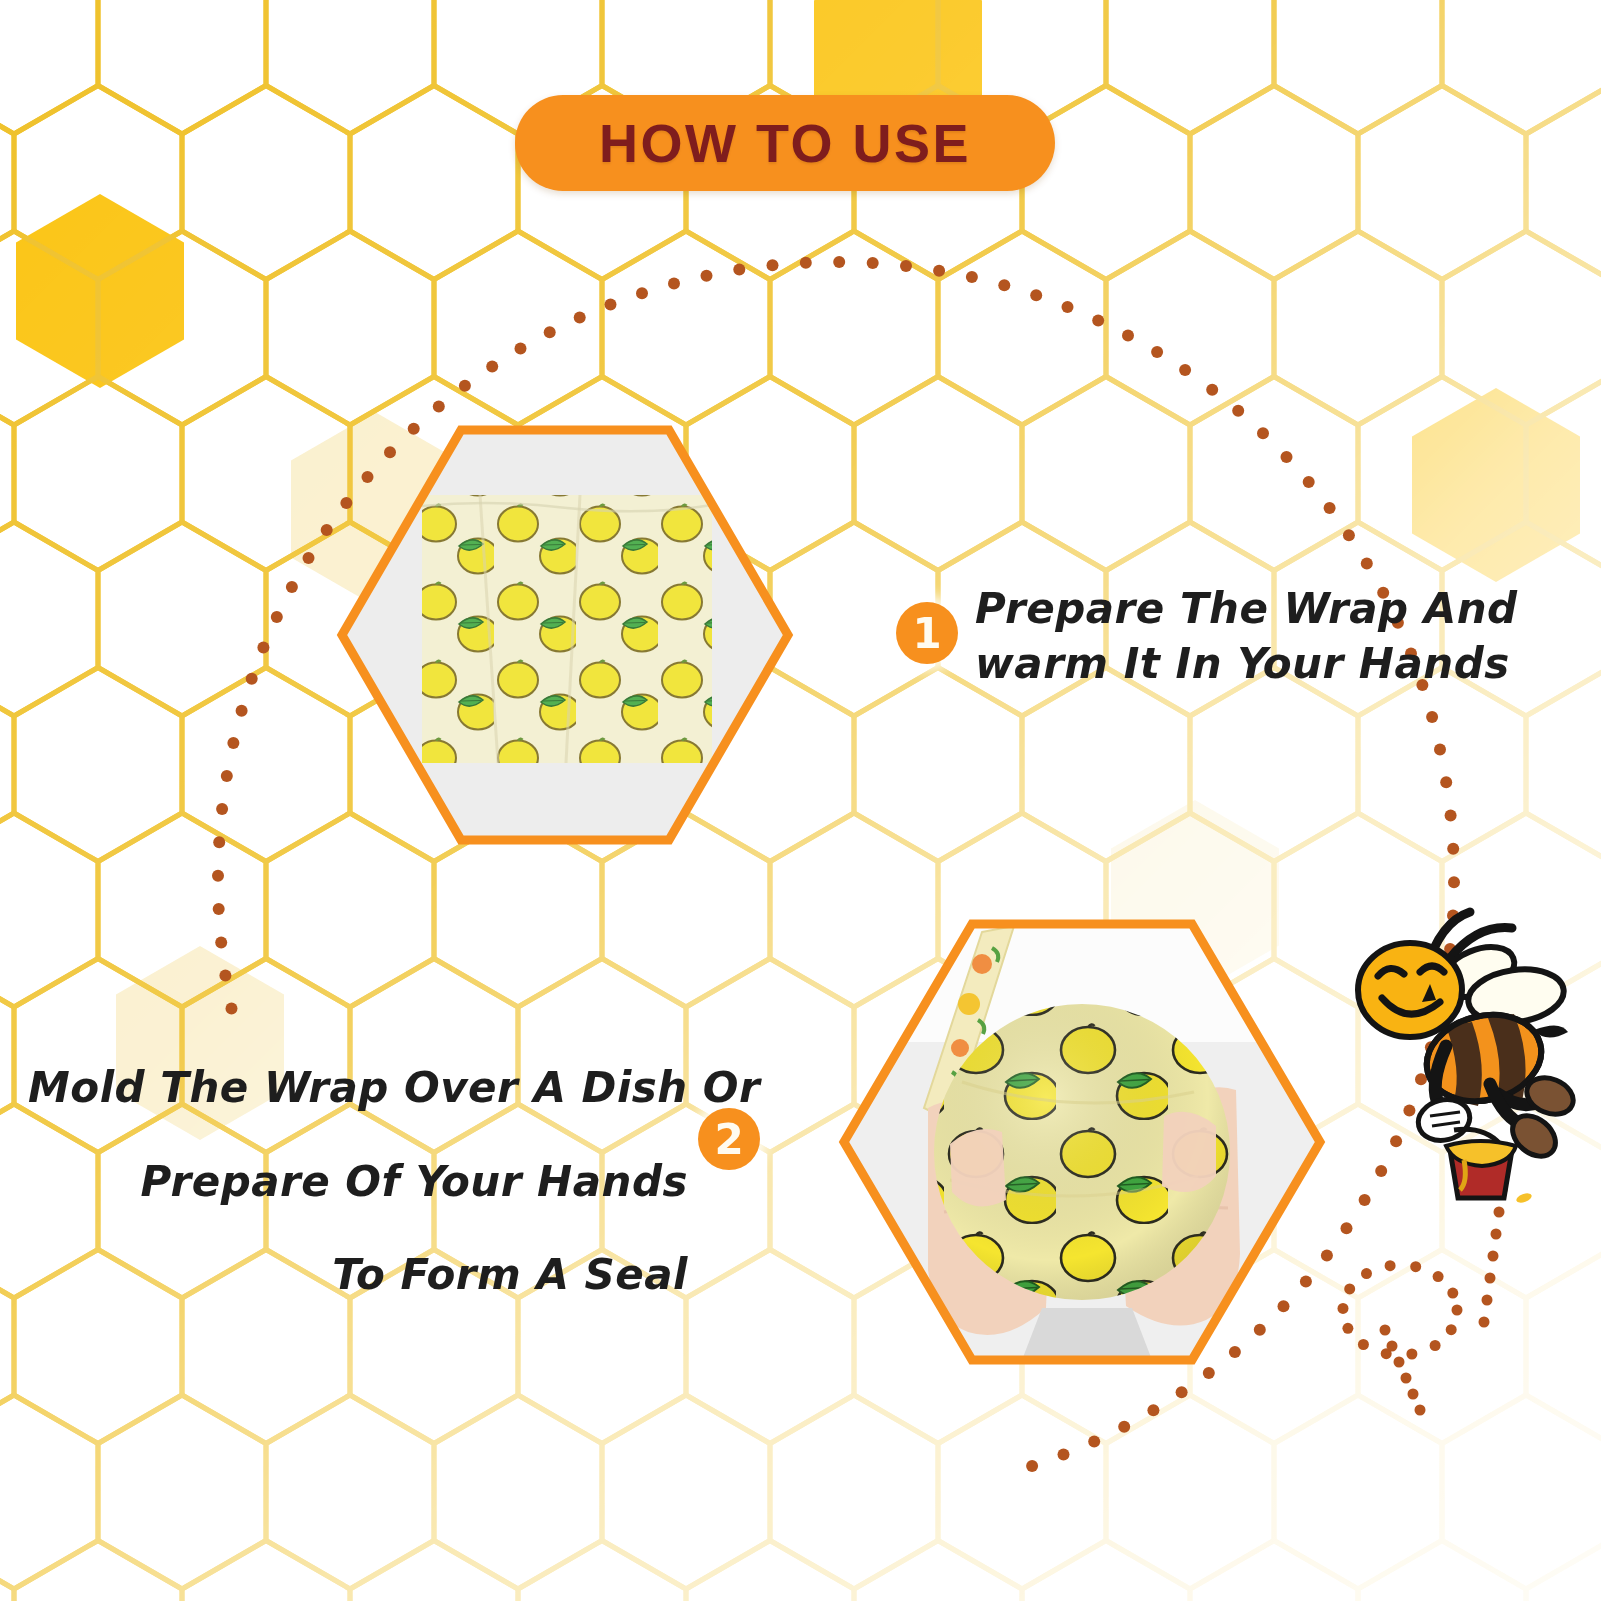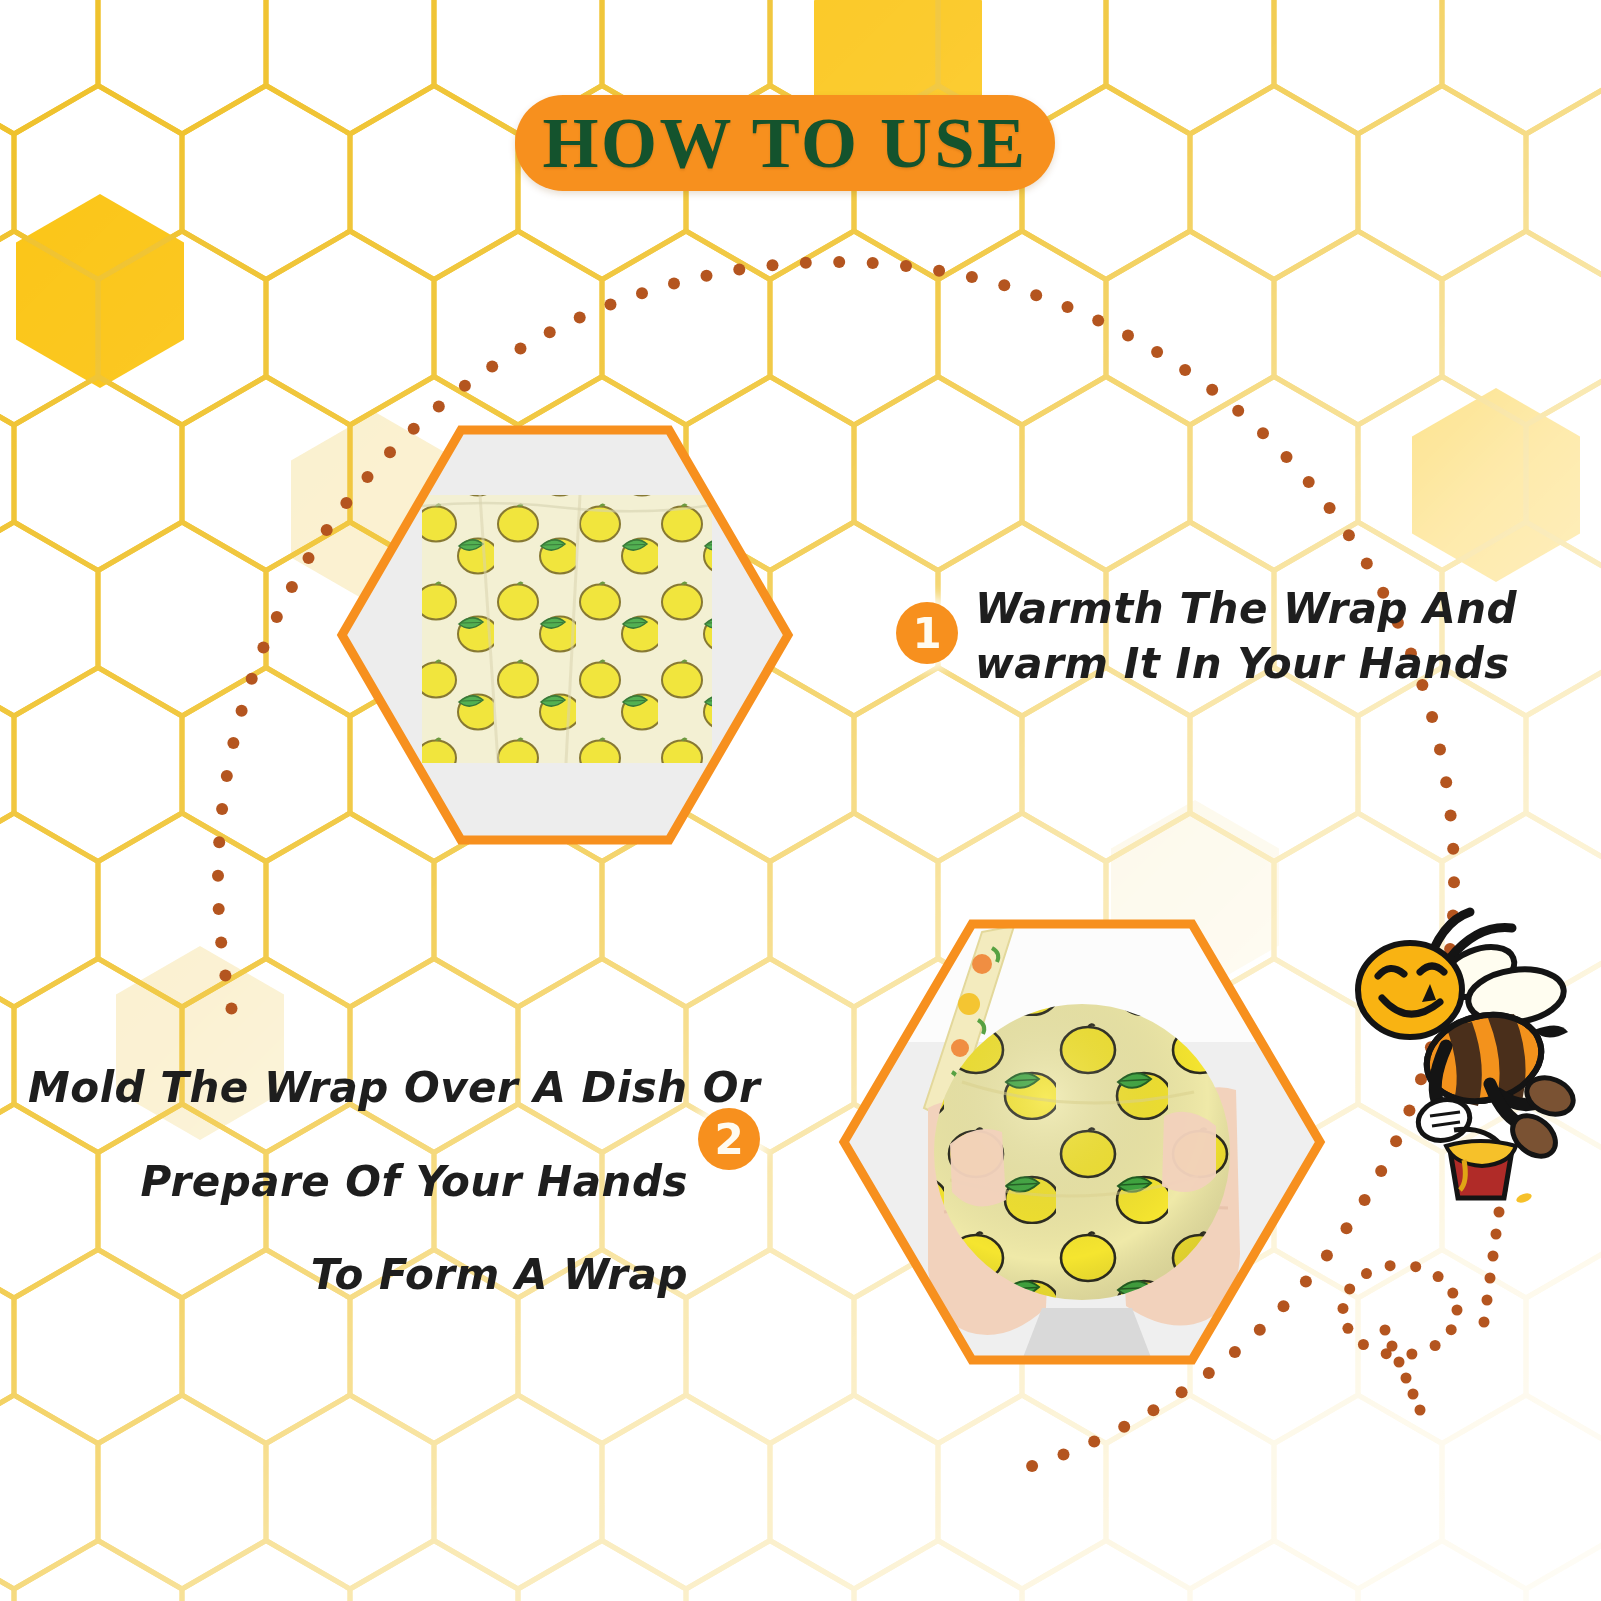--- a/index.html
+++ b/index.html
@@ -18,22 +18,22 @@
   #dotpath{position:absolute;inset:0;width:1601px;height:1601px;}
 
   
   .banner{
     position:absolute;left:515px;top:95px;width:540px;height:96px;
     background:#F7901E;border-radius:48px;
     display:flex;align-items:center;justify-content:center;
     box-shadow:0 3px 7px rgba(120,70,0,.18);
   }
   .banner-text{
-    color:#14532d;font-size:72px;font-weight:700;letter-spacing:2.5px;
-    font-family:Liberation Serif, serif;line-height:1;
+    color:#7f1d1d;font-size:54px;font-weight:700;letter-spacing:2.5px;
+    font-family:Liberation Sans, sans-serif;line-height:1;
     text-shadow:0 2px 2px rgba(140,70,0,.18);
   }
 
   
   .hexframe{position:absolute;}
   .hexframe svg{display:block;position:absolute;inset:0;}
 
   
   .badge{
     position:absolute;border-radius:50%;
@@ -491,28 +491,28 @@
   </div>
 
   <div class="badge" id="badge1">
     <span>1</span>
   </div>
   <div class="badge" id="badge2">
     <span>2</span>
   </div>
 
   <div class="caption" id="cap1">
-    <span class="ln">Warmth The Wrap And</span>
+    <span class="ln">Prepare The Wrap And</span>
     <span class="ln">warm It In Your Hands</span>
   </div>
 
   <div class="caption" id="cap2">
     <span class="ln">Mold The Wrap Over A Dish Or</span>
     <span class="ln">Prepare Of Your Hands</span>
-    <span class="ln">To Form A Wrap</span>
+    <span class="ln">To Form A Seal</span>
   </div>
 
   <svg id="bee" viewBox="0 0 250 310" xmlns="http://www.w3.org/2000/svg">
 
     <g stroke="#141414" stroke-width="9" fill="none" stroke-linecap="round">
       <path d="M88,72 q14,-48 44,-58"></path>
       <path d="M112,60 q28,-34 62,-30"></path>
     </g>
 
     <g>

